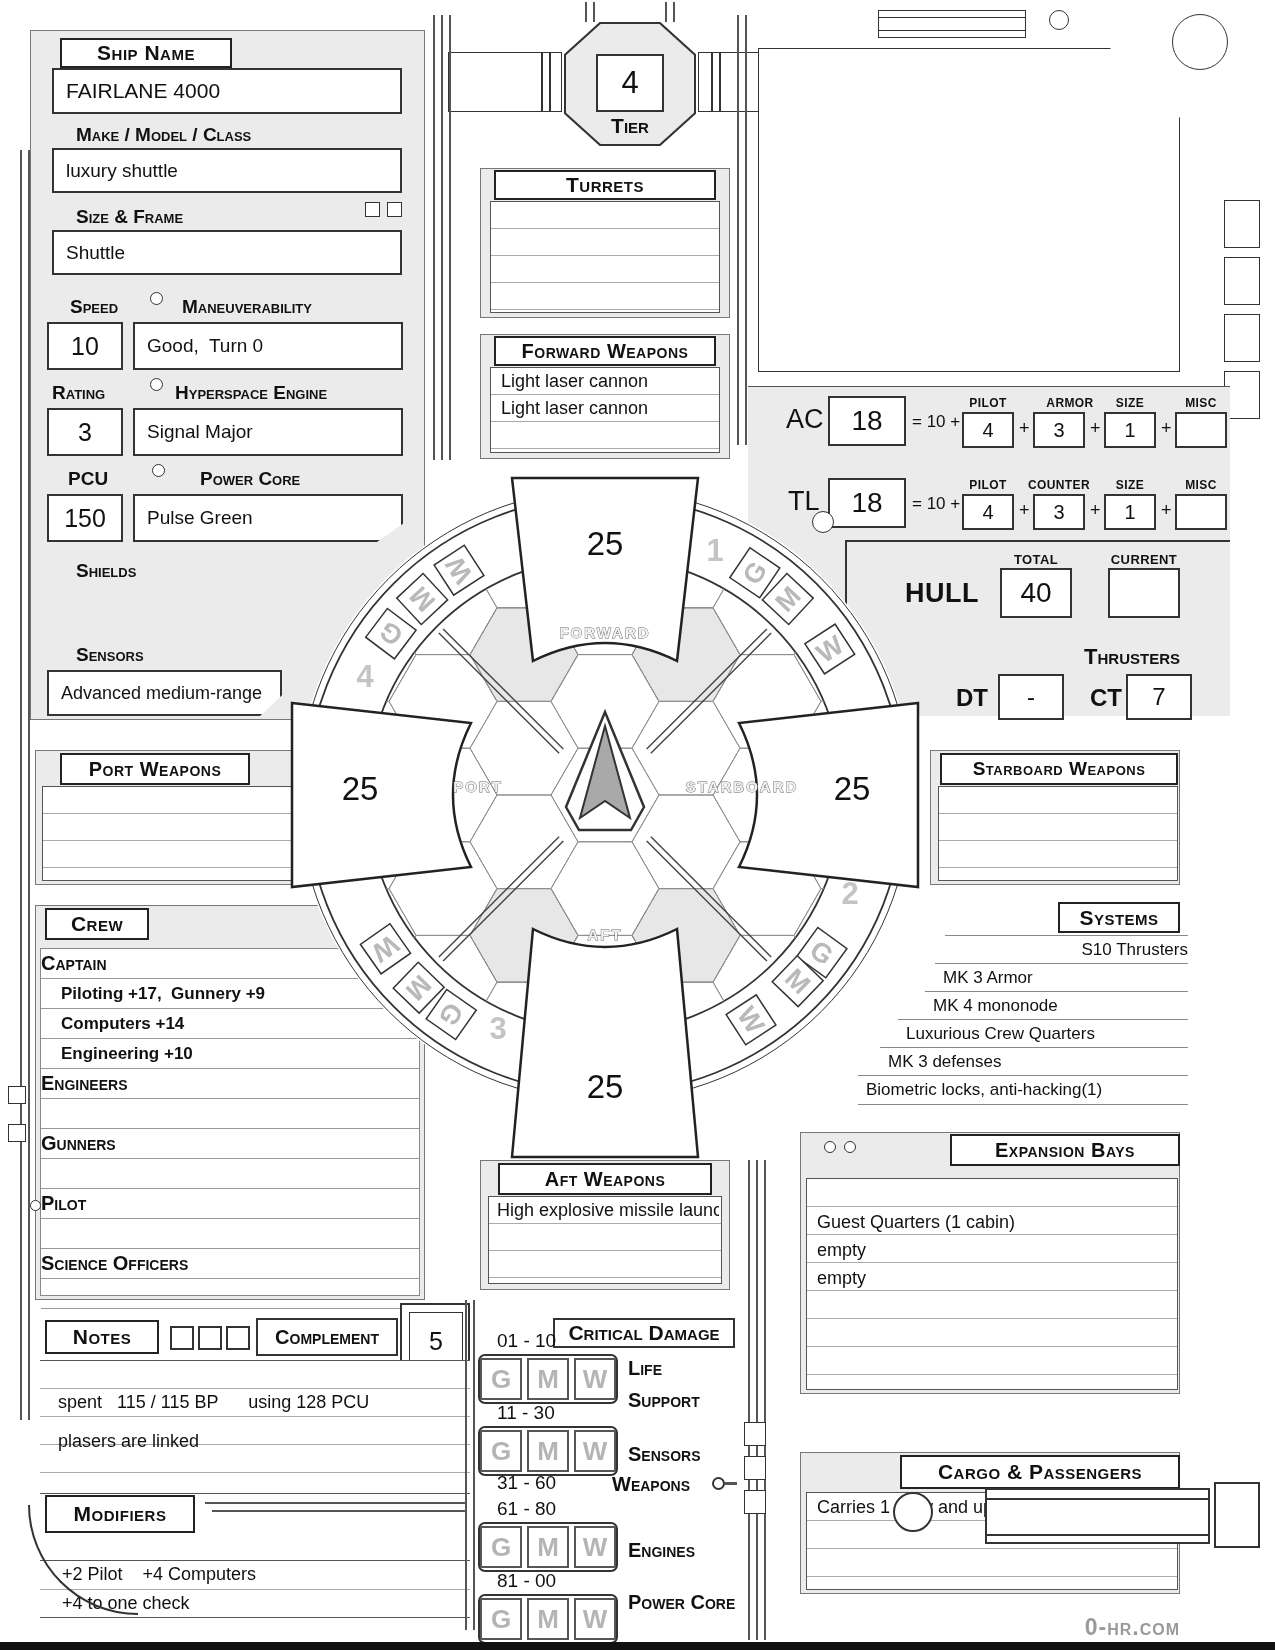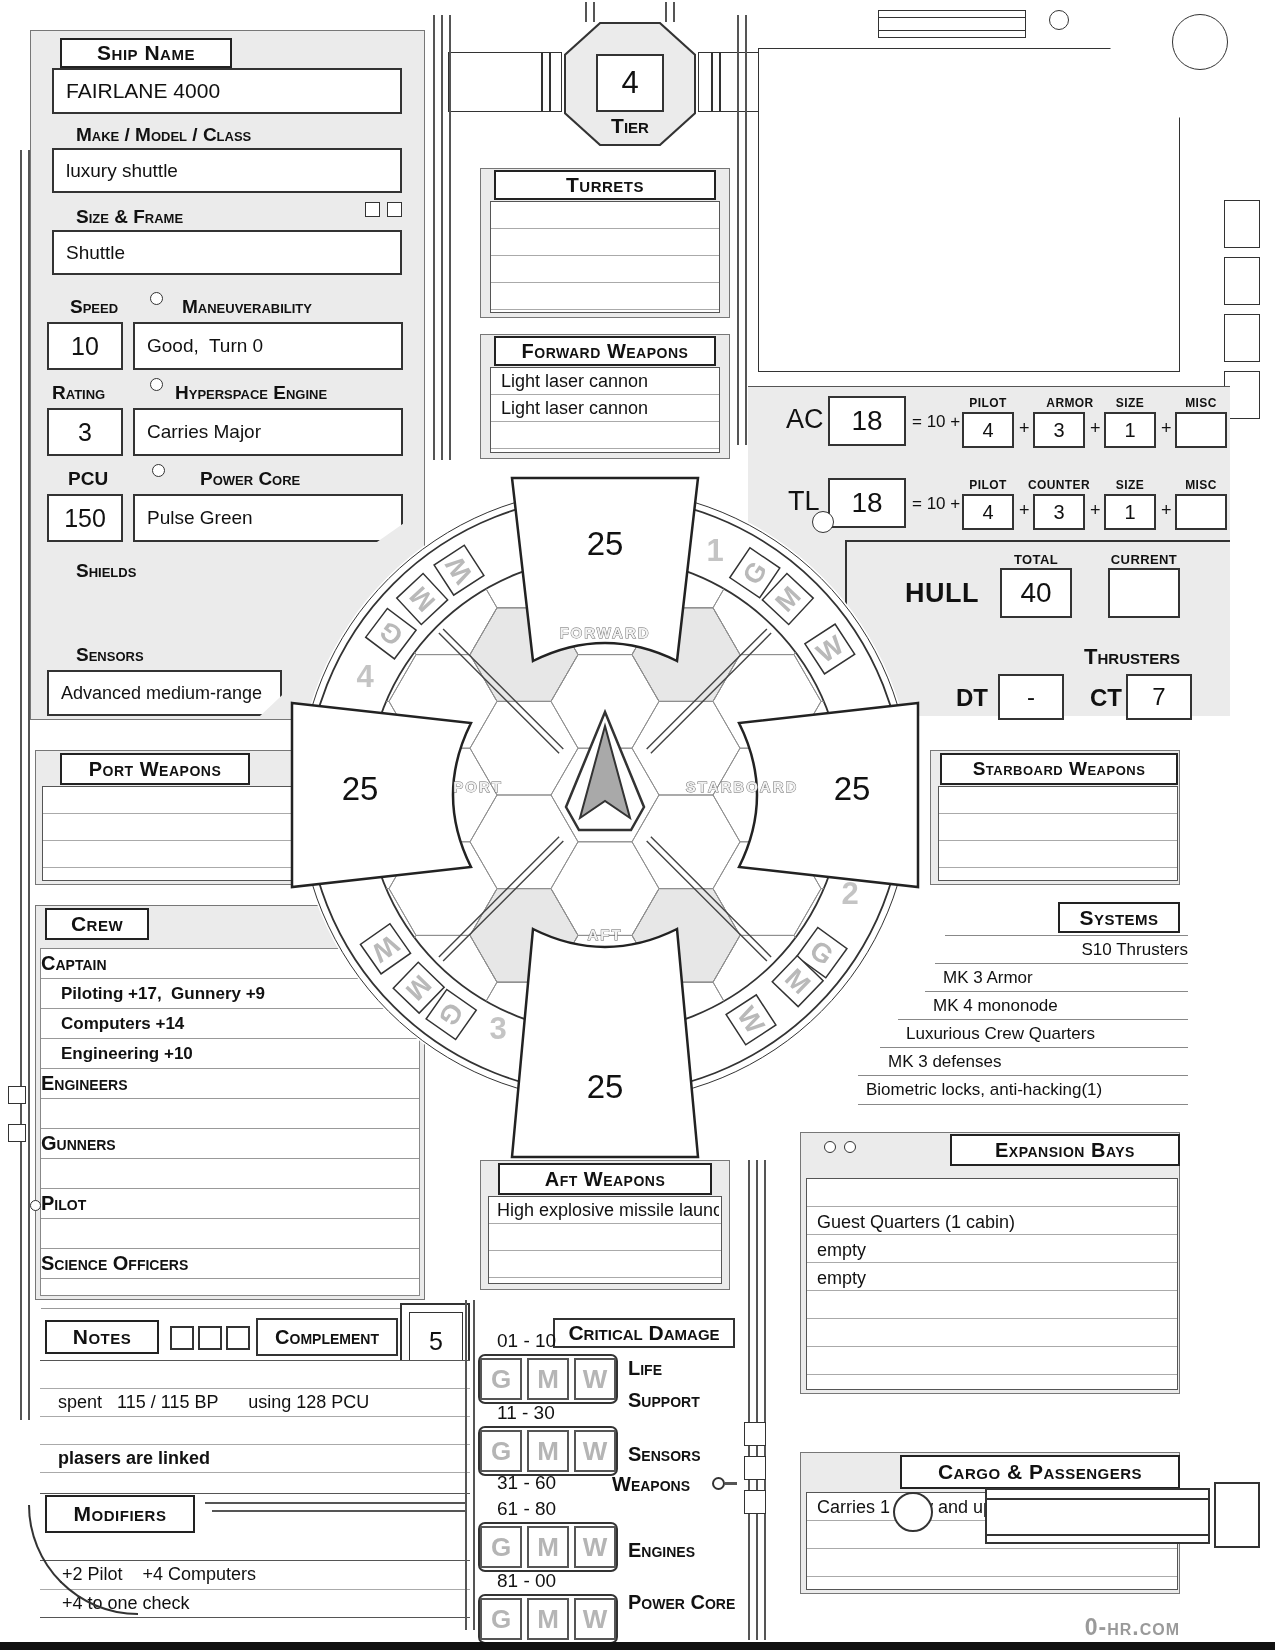--- a/index.html
+++ b/index.html
@@ -62,21 +62,21 @@
       <span>10</span>
     </div>
   <div class="a box fieldtxt" style="left:133px;top:322px;width:270px;height:48px;"><span>Good,  Turn 0</span></div>
 
   <div class="a lbl" style="left:52px;top:382px;"><span>Rating</span></div>
   <div class="a" style="left:150px;top:378px;width:13px;height:13px;border:1.5px solid #333;border-radius:50%;background:#fff;"></div>
   <div class="a lbl" style="left:175px;top:382px;"><span>Hyperspace Engine</span></div>
   <div class="a cbox num" style="left:47px;top:408px;width:76px;height:48px;">
       <span>3</span>
     </div>
-  <div class="a box fieldtxt" style="left:133px;top:408px;width:270px;height:48px;"><span>Carries Major</span></div>
+  <div class="a box fieldtxt" style="left:133px;top:408px;width:270px;height:48px;"><span>Signal Major</span></div>
 
   <div class="a lbl" style="left:68px;top:468px;"><span>PCU</span></div>
   <div class="a" style="left:152px;top:464px;width:13px;height:13px;border:1.5px solid #333;border-radius:50%;background:#fff;"></div>
   <div class="a lbl" style="left:200px;top:468px;"><span>Power Core</span></div>
   <div class="a cbox num" style="left:47px;top:494px;width:76px;height:48px;">
       <span>150</span>
     </div>
   <div class="a box fieldtxt" style="left:133px;top:494px;width:270px;height:48px;clip-path:polygon(0 0,100% 0,100% 62%,calc(100% - 26px) 100%,0 100%);"><span>Pulse Green</span></div>
 
   <div class="a lbl" style="left:76px;top:560px;"><span>Shields</span></div>
@@ -302,21 +302,21 @@
   <div class="a cbox sc" style="left:256px;top:1318px;width:142px;height:38px;font-size:20px;border-width:2px;">
       <span>Complement</span>
     </div>
   <div class="a box" style="left:400px;top:1303px;width:70px;height:74px;padding:7px;">
     <div class="cbox" style="width:100%;height:100%;border-width:1.5px;font-size:25px;">
         <span>5</span>
       </div>
   </div>
   <div class="a r28" style="left:40px;top:1360px;width:430px;height:134px;border-left:none;border-right:none;">
     <span class="rowtxt" style="left:18px;top:31px;width:400px;">spent   115 / 115 BP      using 128 PCU</span>
-    <span class="rowtxt" style="left:18px;top:87px;width:400px;font-weight:bold;">plasers are linked</span>
+    <span class="rowtxt" style="left:18px;top:70px;width:400px;">plasers are linked</span>
   </div>
 
   <div class="a tab" style="left:45px;top:1495px;width:150px;height:38px;">
       <span>Modifiers</span>
     </div>
   <div class="a line" style="left:205px;top:1502px;width:262px;height:2px;"></div>
   <div class="a line" style="left:212px;top:1510px;width:255px;height:2px;"></div>
   <div class="a r29" style="left:40px;top:1560px;width:430px;height:58px;border-left:none;border-right:none;">
     <span class="rowtxt" style="left:22px;top:3px;width:400px;">+2 Pilot    +4 Computers</span>
     <span class="rowtxt" style="left:22px;top:32px;width:400px;">+4 to one check</span>

